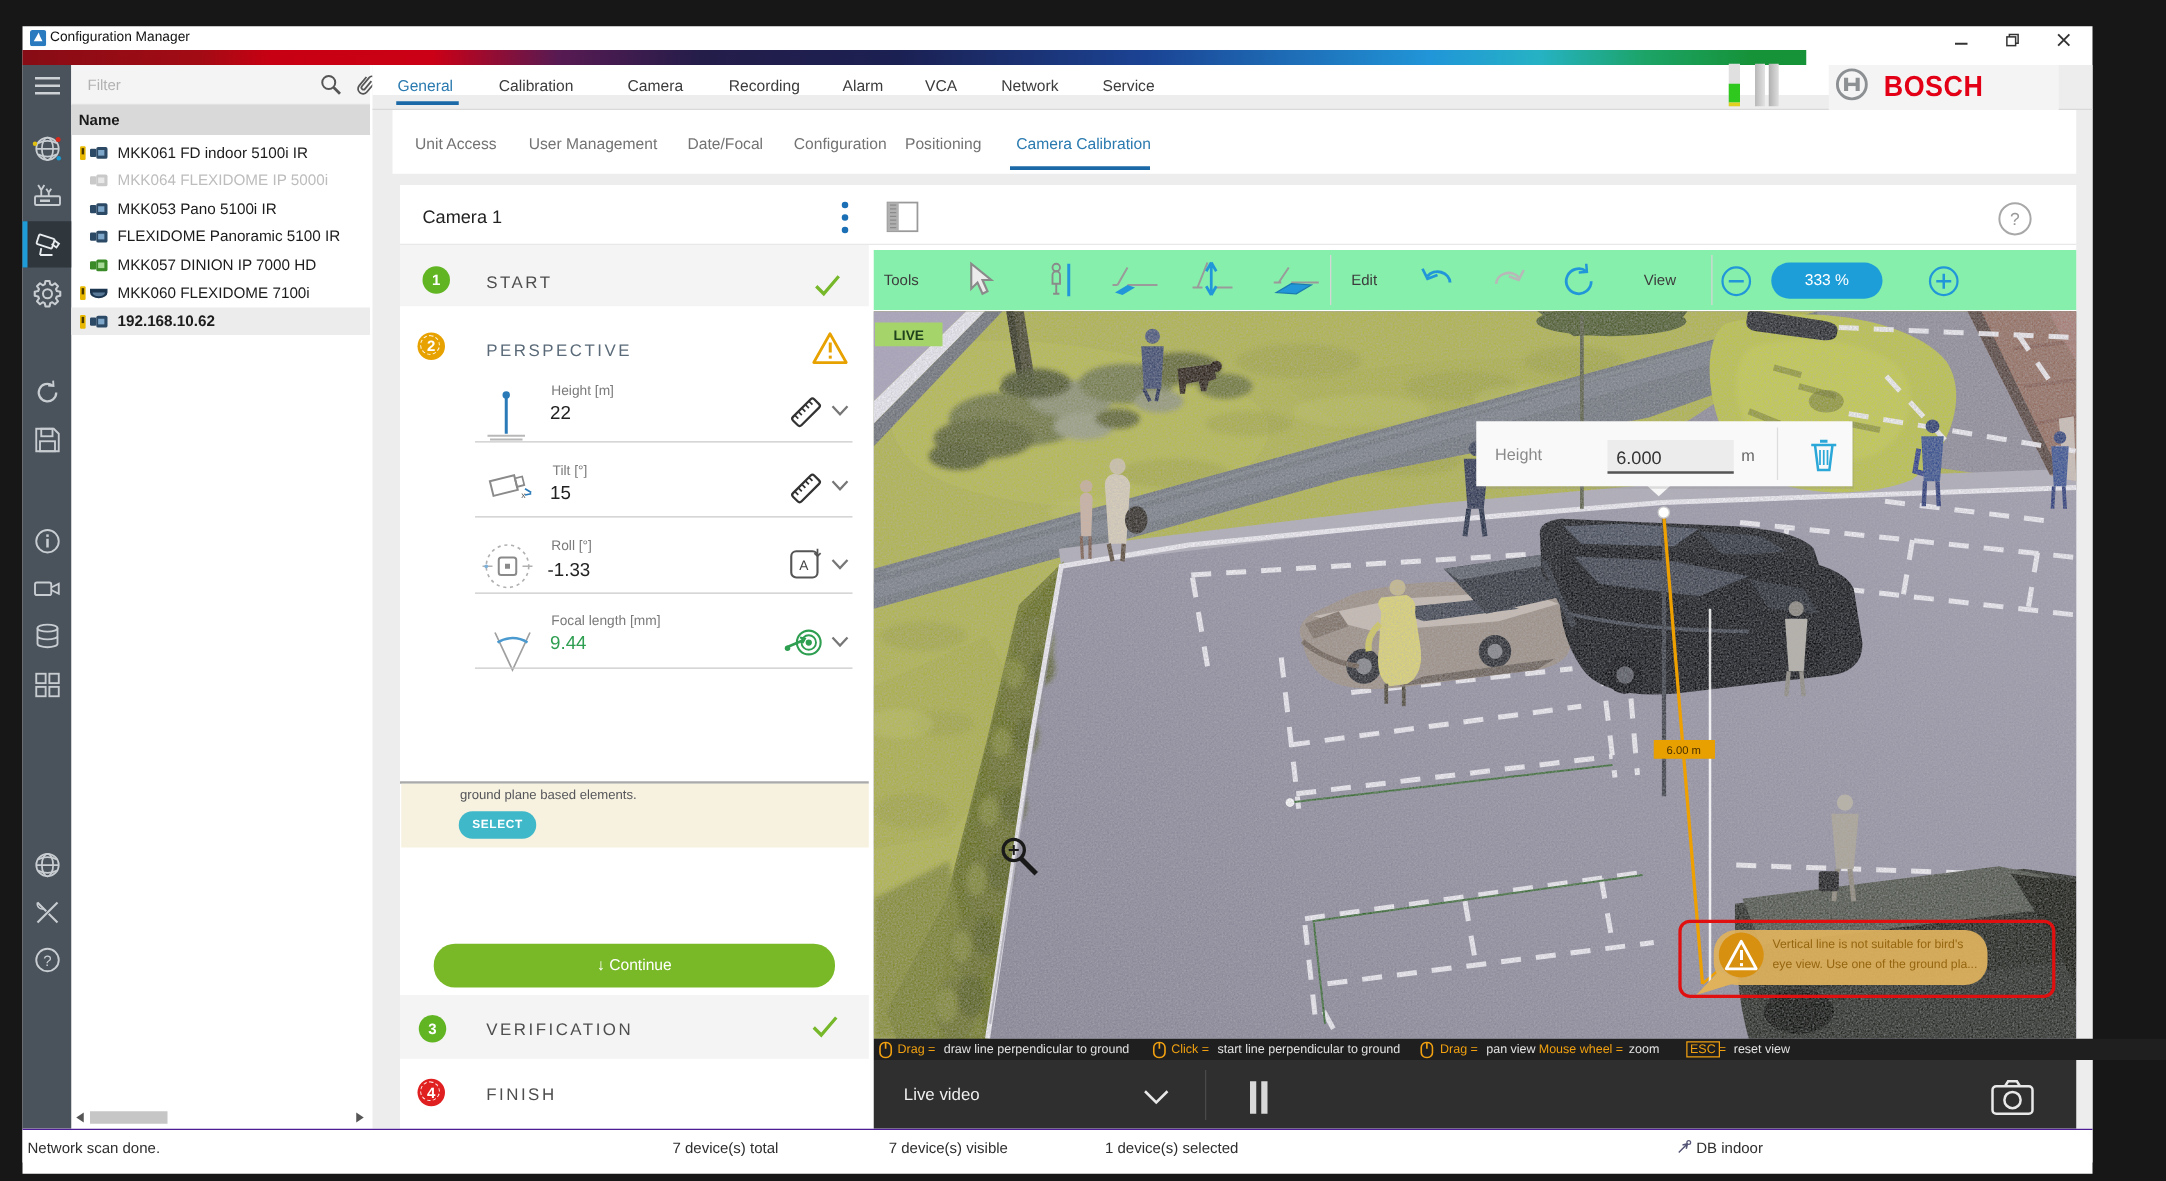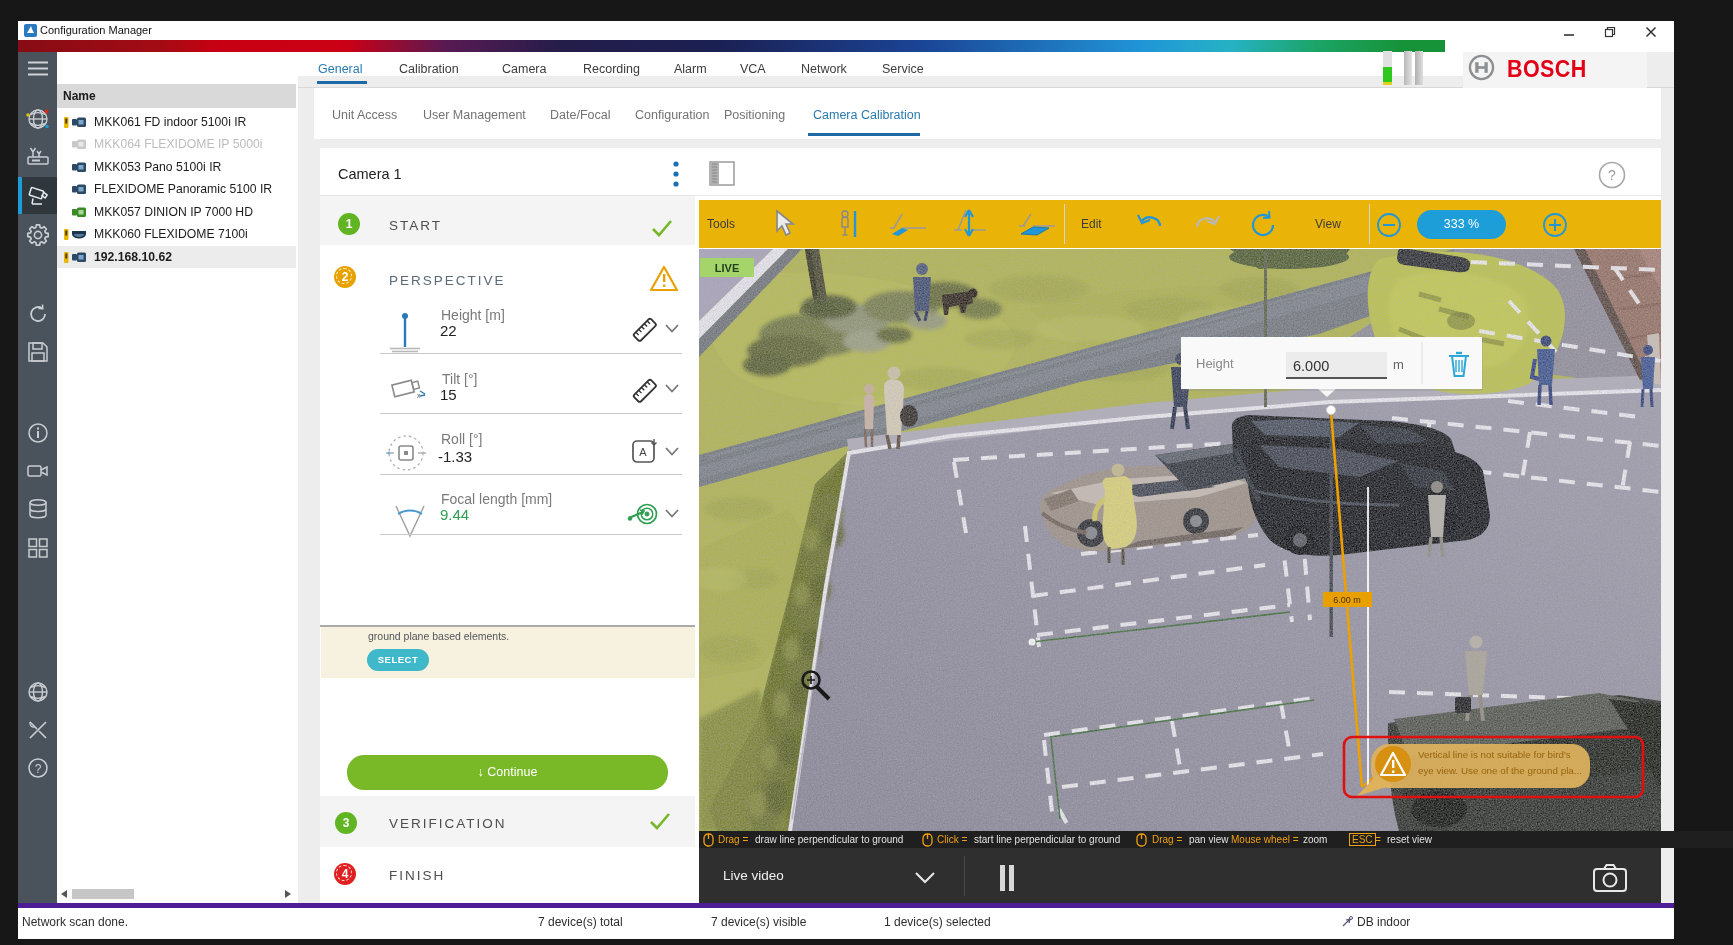--- a/index.html
+++ b/index.html
@@ -18,32 +18,32 @@
 #main{position:absolute;left:280px;top:31px;width:1376px;height:851px;background:#ededee}
 #tabbar{position:absolute;left:280px;top:31px;width:1166px;height:24px;background:#fff}
 .tab{position:absolute;top:10px;font-size:12.5px;color:#3c3c3c}
 #tabline{position:absolute;left:280px;top:66px;width:1376px;height:1px;background:#d9d9d9}
 #subtabbar{position:absolute;left:296px;top:67px;width:1347px;height:51px;background:#fff}
 .stab{position:absolute;top:20px;font-size:12.5px;color:#737373}
 #boscharea{position:absolute;left:1445px;top:31px;width:184px;height:36px;background:#f4f4f5}
 #card{position:absolute;left:302px;top:127px;width:1341px;height:755px;background:#fff}
 .scirc{position:absolute;width:22px;height:22px;border-radius:50%;color:#fff;font-size:12px;font-weight:bold;text-align:center;line-height:22px}
 .slbl{position:absolute;font-size:13.5px;letter-spacing:2px;color:#4e4e4e}
-.flabel{position:absolute;font-size:14px;color:#7a7a7a}
+.flabel{position:absolute;font-size:11px;color:#7a7a7a}
 .fval{position:absolute;font-size:15px;color:#222}
 .fline{position:absolute;height:1px;background:#c9c9c9}
-#toolbar{position:absolute;left:681px;top:179px;width:962px;height:48px;background:#eab308}
+#toolbar{position:absolute;left:681px;top:179px;width:962px;height:48px;background:#86efac}
 #toolbar .lbl{position:absolute;top:17px;font-size:12px;color:#3c3c3c}
 #toolbar svg{position:absolute}
 #video{position:absolute;left:681px;top:228px;width:962px;height:582px;background:#9b98a9}
 #hintbar{position:absolute;left:681px;top:810px;width:1154px;height:17px;background:#1f1f1f;font-size:10px;color:#e2e2e2;white-space:nowrap}
 #hintbar span{position:absolute;top:3px}
 #hintbar .o{color:#f0a010}
 #livebar{position:absolute;left:681px;top:827px;width:962px;height:55px;background:#2f2f30}
-#statusbar{position:absolute;left:0;top:882px;width:1656px;height:36px;background:#fff;border-top:5px solid #4c1d95;font-size:12px;color:#2e2e2e}
+#statusbar{position:absolute;left:0;top:882px;width:1656px;height:36px;background:#fff;border-top:1px solid #4c1d95;font-size:12px;color:#2e2e2e}
 #statusbar span{position:absolute;top:7px}
 .wbtn{position:absolute;top:4px;color:#333;font-size:13px}
 </style></head>
 <body>
 <div id="win">
   <div id="title">
     <svg class="abs" style="left:6px;top:3px" width="13" height="13" viewBox="0 0 13 13">
         <rect x="0" y="0" width="13" height="13" rx="2" fill="#2a7ac0"></rect>
         <path d="M3 9 L7 2 L8 5 L10 9 Z" fill="#fff"></path>
       </svg>
@@ -149,20 +149,30 @@
     <svg class="abs" style="left:8px;top:697px" width="24" height="24" viewBox="0 0 24 24">
         <g stroke="#c8cdd2" stroke-width="1.7" fill="none">
           <path d="M4 4 l7 7 M13 13 l7 7"></path>
           <path d="M20 4 L4 20"></path>
           <path d="M4 4 m0 0 a4 4 0 0 0 5 5" stroke-width="1.2"></path>
         </g>
       </svg>
     <svg class="abs" style="left:8px;top:735px" width="24" height="24" viewBox="0 0 24 24">
         <circle cx="12" cy="12" r="9" stroke="#c8cdd2" stroke-width="1.5" fill="none"></circle>
         <text x="12" y="16.5" font-size="12" fill="#c8cdd2" text-anchor="middle" font-family="Liberation Sans">?</text>
+      </svg>
+  </div>
+  <div id="filter">
+      <span class="ph">Filter</span>
+    <svg class="abs" style="left:197px;top:6px" width="22" height="22" viewBox="0 0 22 22">
+        <circle cx="9" cy="8" r="5.2" fill="none" stroke="#555" stroke-width="1.6"></circle>
+        <line x1="13" y1="12" x2="18" y2="17" stroke="#555" stroke-width="2.2"></line>
+      </svg>
+    <svg class="abs" style="left:226px;top:5px" width="20" height="23" viewBox="0 0 20 23">
+        <path d="M6 6 L6 15 a4 4 0 0 0 8 0 L14 5 a3 3 0 0 0 -6 0 L8 14 a1.6 1.6 0 0 0 3.2 0 L11.2 6" fill="none" stroke="#555" stroke-width="1.4" transform="rotate(40 10 11)"></path>
       </svg>
   </div>
   <div id="namehdr">Name</div>
   <div id="devrows">
     <div class="drow" style="top:90px">
         <svg width="30" height="14" viewBox="0 0 30 14">
           <rect x="0" y="2" width="4.5" height="11" rx="1" fill="#e8b800"></rect>
           <rect x="1.3" y="3.5" width="2" height="5" fill="#4a3a00"></rect>
           <g fill="#2c4a66">
             <rect x="8" y="4" width="5" height="6.5" rx="1"></rect>

